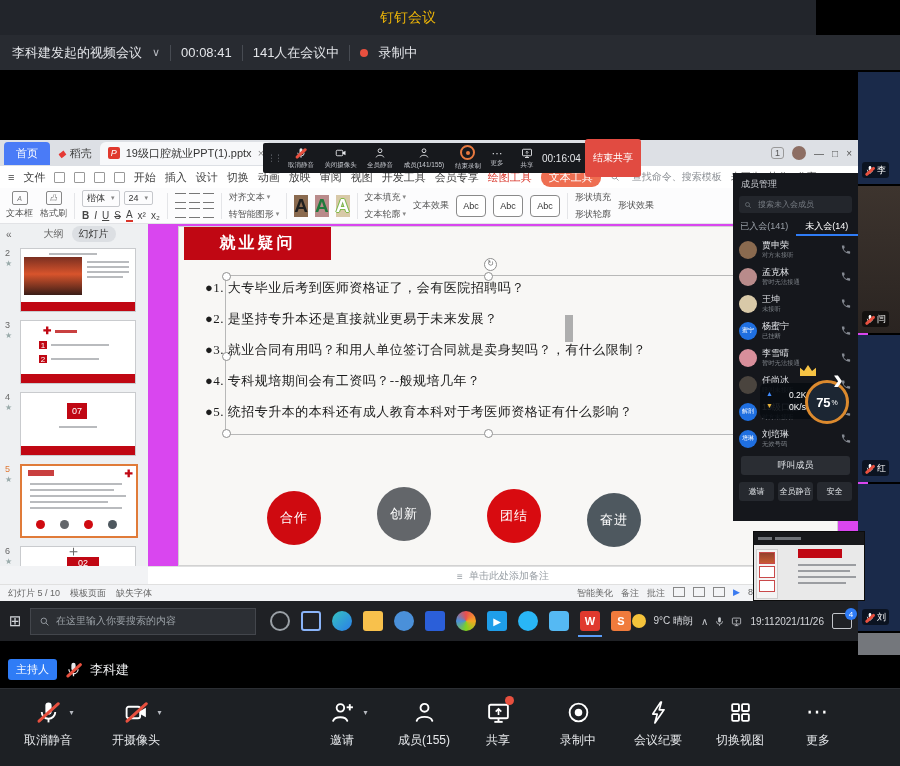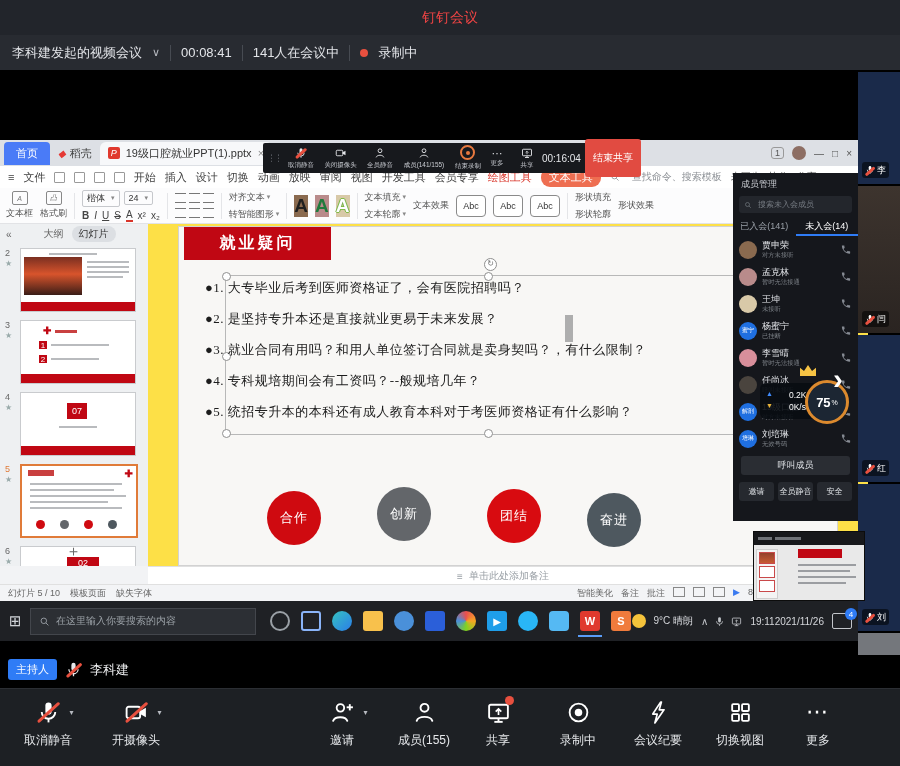--- a/index.html
+++ b/index.html
@@ -3,21 +3,21 @@
 <meta charset="utf-8">
 <style>
   html,body{margin:0;padding:0;background:#000;}
   #root{position:relative;width:900px;height:766px;background:#000;overflow:hidden;
         font-family:"Liberation Sans",sans-serif;-webkit-font-smoothing:antialiased;}
   .ab{position:absolute;}
   .flex{display:flex;align-items:center;}
   .col{display:flex;flex-direction:column;align-items:center;}
 
   
-  .titlebar{left:0;top:0;width:900px;height:35px;background:#22252b;color:#ef4444;
+  .titlebar{left:0;top:0;width:816px;height:35px;background:#22252b;color:#eab308;
             font-size:14px;display:flex;align-items:center;justify-content:center;}
   .meetbar{left:0;top:35px;width:900px;height:35px;background:#282b31;color:#e3e5e9;
            font-size:13px;display:flex;align-items:center;padding-left:12px;box-sizing:border-box;gap:10px;}
   .meetbar .sep{width:1px;height:16px;background:#474b52;}
   .chev{font-size:11px;color:#b7bac0;cursor:pointer;}
   .reddot{width:8px;height:8px;border-radius:50%;background:#e8503f;}
 
   
   .wps{left:0;top:140px;width:858px;height:461px;background:#f2f3f5;}
   .wps-title{position:absolute;left:0;top:0;width:858px;height:26px;background:#dde0e5;display:flex;align-items:center;}
@@ -79,21 +79,21 @@
   .sunimg{position:absolute;left:3px;top:8px;width:58px;height:38px;
           background:linear-gradient(180deg,#7a2f21,#d8542c 45%,#3a1d17);}
   .tline{position:absolute;height:2px;background:#b9bbbe;}
   .rline{position:absolute;height:3px;background:#c94040;}
   .crossic{position:absolute;color:#c00713;font-weight:bold;font-size:10px;}
   .sq01{position:absolute;background:#c00713;color:#fff;font-size:8px;display:flex;align-items:center;justify-content:center;}
   .minidot{position:absolute;width:9px;height:9px;border-radius:50%;bottom:7px;}
   .spadd{position:absolute;left:66px;top:318px;font-size:15px;color:#666;}
 
   
-  .canvas{position:absolute;left:148px;top:84px;width:710px;height:342px;background:#fde047;overflow:hidden;padding-left:10px;}
+  .canvas{position:absolute;left:148px;top:84px;width:710px;height:342px;background:#d946ef;overflow:hidden;padding-left:10px;}
   .slide{position:absolute;left:30px;top:2px;width:658px;height:338px;background:#f8f7f5;border:1px solid #d2d2d2;}
   .banner{position:absolute;left:5px;top:0;width:147px;height:33px;background:#c00713;color:#fff;
           font-size:16px;font-weight:bold;letter-spacing:3px;display:flex;align-items:center;justify-content:center;
           font-family:"Liberation Serif",serif;}
   .bullets{position:absolute;left:26px;top:52px;width:600px;font-family:"Liberation Serif",serif;
            font-size:13px;color:#1c1c1c;}
   .bullets div{margin-bottom:13px;letter-spacing:0.5px;white-space:nowrap;}
   .selbox{position:absolute;left:46px;top:48px;width:524px;height:158px;border:1px solid #b8b8b8;pointer-events:none;}
   .hdl{position:absolute;width:7px;height:7px;border-radius:50%;background:#fff;border:1px solid #8f8f8f;}
   .rot{position:absolute;left:258px;top:-18px;width:11px;height:11px;border-radius:50%;background:#fff;

